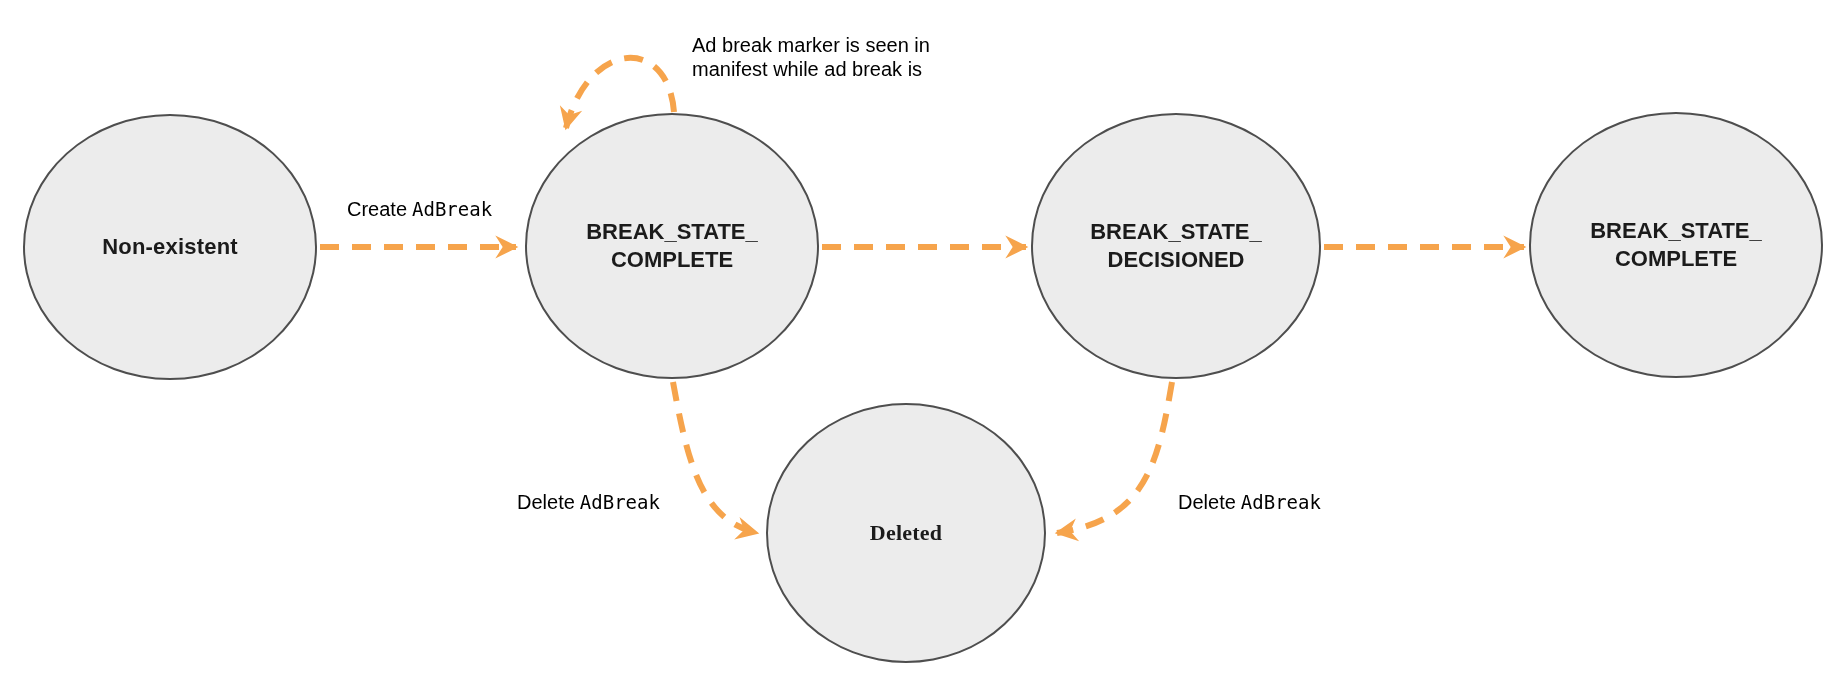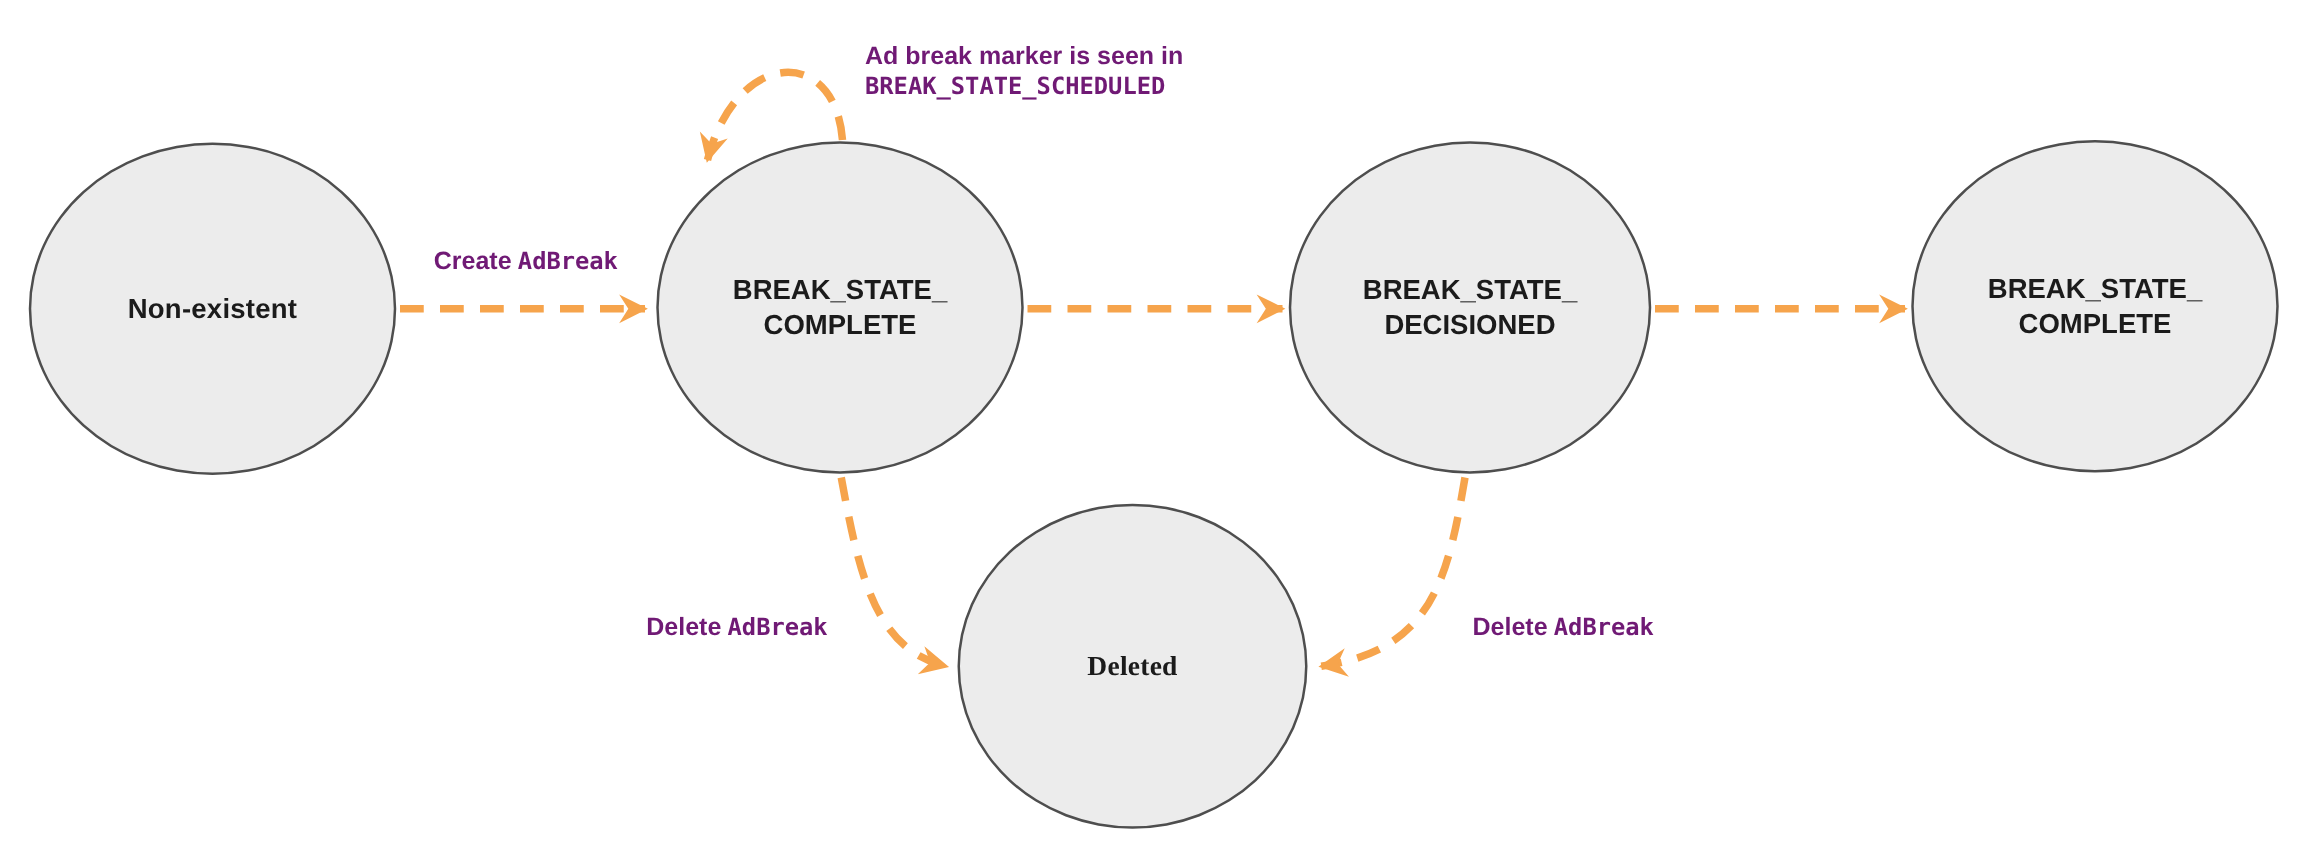--- a/index.html
+++ b/index.html
@@ -20,21 +20,21 @@
     position:absolute;border-radius:50%;
     background:var(--node-fill);border:2px solid var(--node-stroke);
     display:flex;flex-direction:column;align-items:center;justify-content:center;
     text-align:center;box-sizing:border-box;
   }
   .node .name-sans{font-size:22px;font-weight:bold;letter-spacing:.2px;text-align:right;}
   .node .name-mono{
     font-family:Liberation Sans, sans-serif;font-size:22px;font-weight:bold;
     line-height:28px;white-space:nowrap;
   }
-  .edge-label{position:absolute;font-size:20px;line-height:26px;white-space:nowrap;color:#701a75;font-weight:bold;}
+  .edge-label{position:absolute;font-size:20px;line-height:26px;white-space:nowrap;color:#000000;}
   .edge-label .line{display:block;}
   .mono{font-family:"DejaVu Sans Mono", monospace;font-size:19px;}
   .mono.m{margin-left:5px;}
   .loop-label{line-height:24px;}
 </style>
 </head>
 <body>
 
 <div class="stage">
 
@@ -74,21 +74,21 @@
   <div class="node" style="left:766px;top:403px;width:280px;height:260px;font-family:Liberation Serif, serif;">
     <span class="name-sans">Deleted</span>
   </div>
 
   <div class="edge-label" style="left:347px;top:196px;">
     <span>Create</span><span class="mono m">AdBreak</span>
   </div>
 
   <div class="edge-label loop-label" style="left:692px;top:33px;">
     <span class="line">Ad break marker is seen in</span>
-    <span class="line mono">BREAK_STATE_SCHEDULED</span>
+    <span class="line">manifest while ad break is</span>
   </div>
 
 
 
   <div class="edge-label" style="left:517px;top:489px;">
     <span>Delete</span><span class="mono m">AdBreak</span>
   </div>
 
   <div class="edge-label" style="left:1178px;top:489px;">
     <span>Delete</span><span class="mono m">AdBreak</span>

